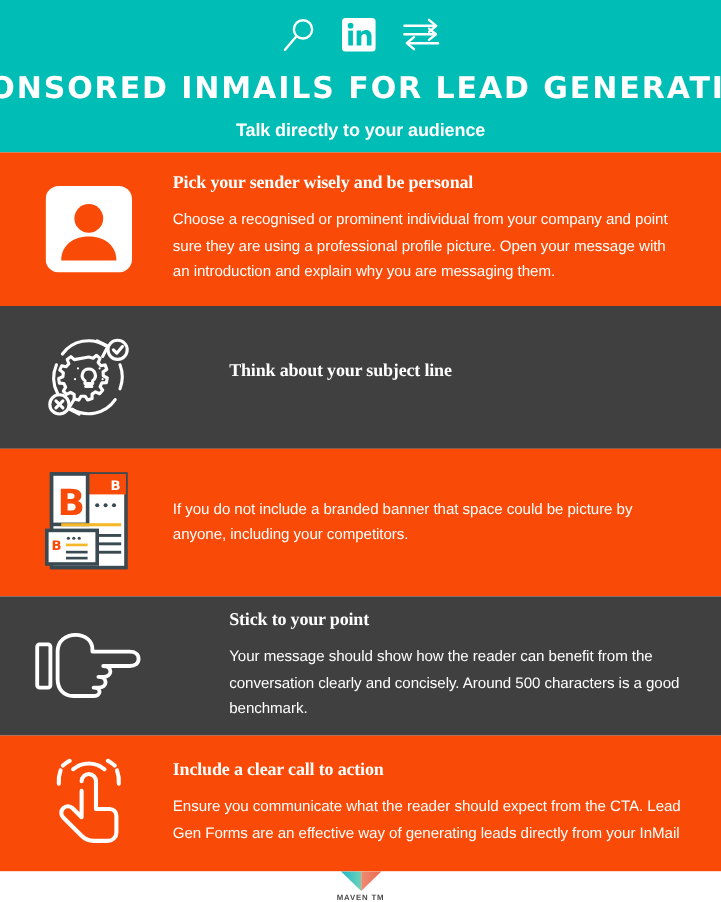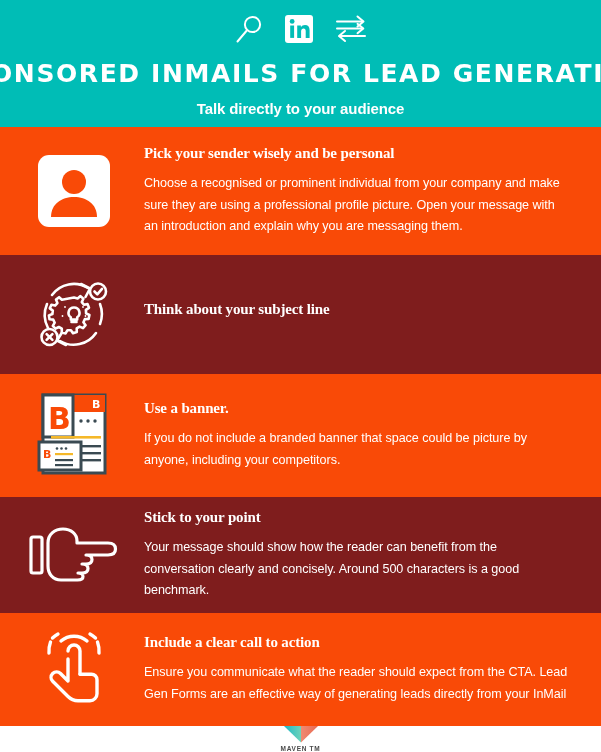--- a/index.html
+++ b/index.html
@@ -60,21 +60,21 @@
   }
 
   
   .section {
     display: flex;
     align-items: center;
     position: relative;
     padding: 0 14px 0 22px;
   }
   .section.orange { background: #f94a07; }
-  .section.teal   { background: #7f1d1d; }
+  .section.teal   { background: #404040; gap: 47px; }
 
   .sec-icon {
     width: 104px;
     min-width: 104px;
     display: flex;
     align-items: center;
     justify-content: center;
   }
   .sec-body {
     flex: 1;
@@ -166,21 +166,21 @@
   <div class="section orange" id="section-1">
     <div class="sec-icon">
       <svg width="72" height="72" viewBox="0 0 72 72">
         <rect x="0" y="0" width="72" height="72" rx="11" fill="#ffffff"></rect>
         <circle cx="36" cy="27" r="12" fill="#f94a07"></circle>
         <path d="M13 62 c0,-13 10.5,-20 23,-20 c12.5,0 23,7 23,20 z" fill="#f94a07"></path>
       </svg>
     </div>
     <div class="sec-body">
       <div class="sec-heading">Pick your sender wisely and be personal</div>
-      <div class="sec-text">Choose a recognised or prominent individual from your company and make sure they are using a professional profile picture. Open your message with an introduction and explain why you are messaging them.</div>
+      <div class="sec-text">Choose a recognised or prominent individual from your company and point sure they are using a professional profile picture. Open your message with an introduction and explain why you are messaging them.</div>
     </div>
   </div>
 
   <div class="section teal" id="section-2">
     <div class="sec-icon">
       <svg width="80" height="82" viewBox="0 0 80 82">
         <g fill="none" stroke="#ffffff" stroke-width="2.6" stroke-linecap="round" stroke-linejoin="round">
 
           <path d="M18 21 A27 27 0 0 1 54 14"></path>
           <polyline points="47,10 56,14.5 51.5,23"></polyline>
@@ -243,21 +243,20 @@
         <text x="8" y="68" font-family="DejaVu Sans, sans-serif" font-size="11" font-weight="700" fill="#f94a07">B</text>
         <circle cx="22" cy="58.5" r="1.3" fill="#3a4a52"></circle>
         <circle cx="26.5" cy="58.5" r="1.3" fill="#3a4a52"></circle>
         <circle cx="31" cy="58.5" r="1.3" fill="#3a4a52"></circle>
         <rect x="20" y="63" width="18" height="2.2" fill="#f5b829"></rect>
         <rect x="20" y="69" width="18" height="2.2" fill="#3a4a52"></rect>
         <rect x="20" y="74" width="18" height="2.2" fill="#3a4a52"></rect>
       </svg>
     </div>
     <div class="sec-body">
-      <div class="sec-heading">Use a banner.</div>
       <div class="sec-text">If you do not include a branded banner that space could be picture by anyone, including your competitors.</div>
     </div>
   </div>
 
   <div class="section teal" id="section-4">
     <div class="sec-icon">
       <svg width="92" height="60" viewBox="0 0 92 60">
         <g fill="none" stroke="#ffffff" stroke-width="3.2" stroke-linecap="round" stroke-linejoin="round">
 
           <rect x="3" y="12" width="11" height="36" rx="2"></rect>

